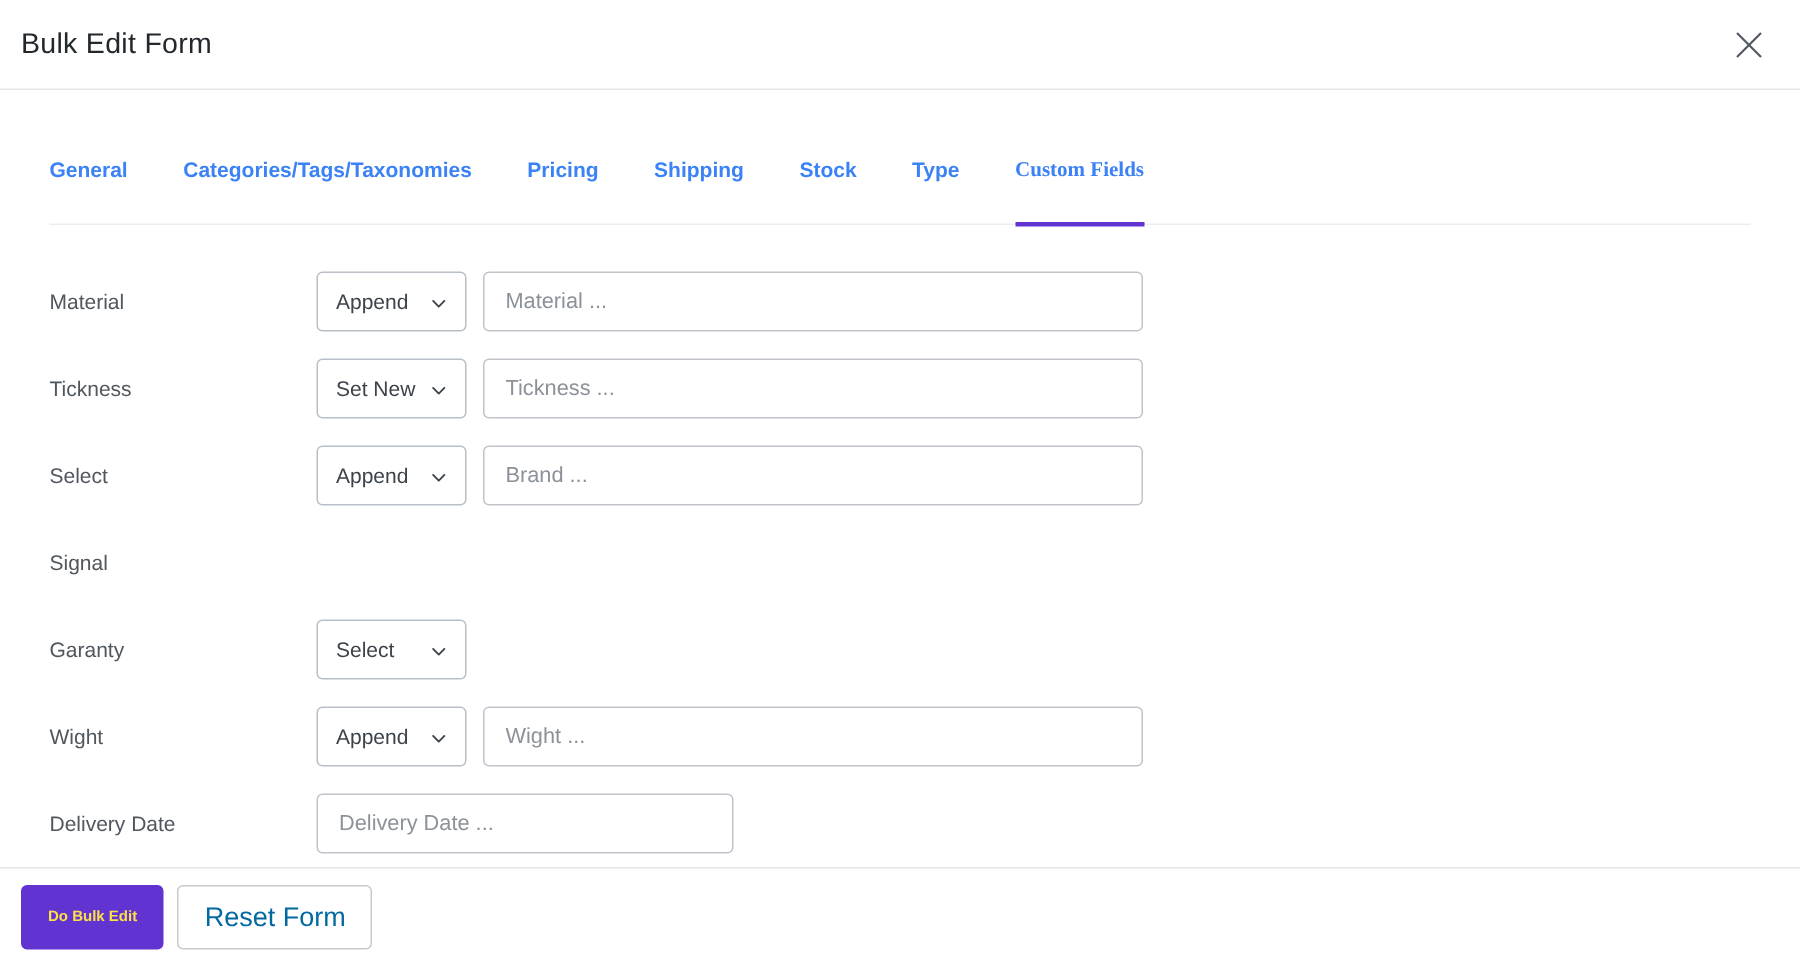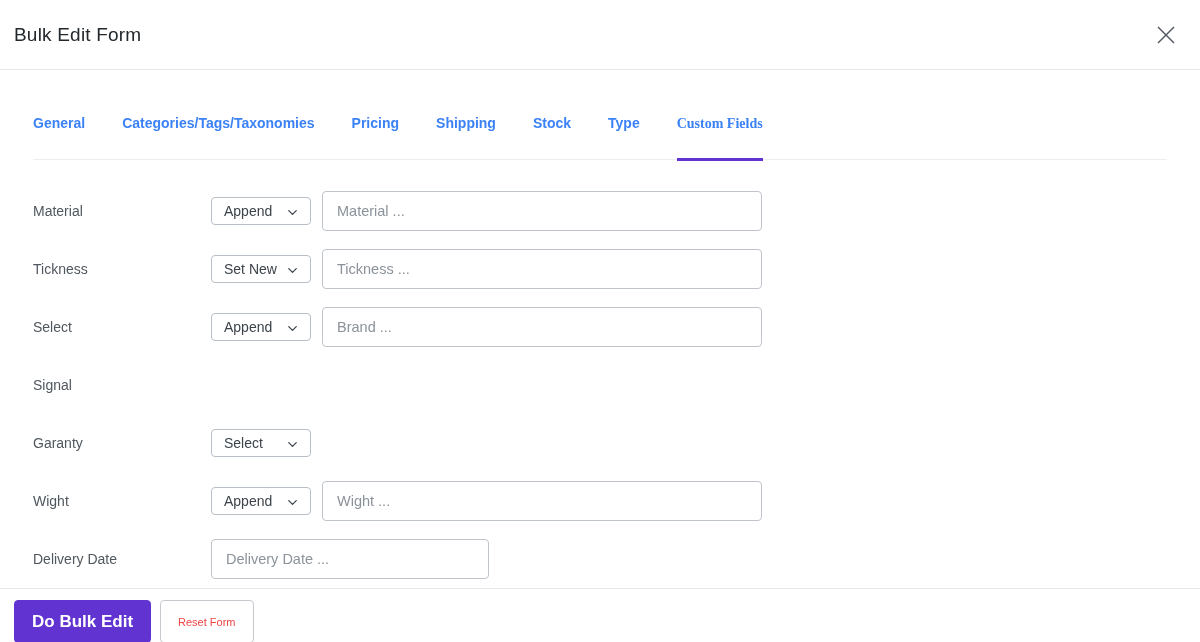--- a/index.html
+++ b/index.html
@@ -1,21 +1,21 @@
 <!DOCTYPE html>
 <html style="--accent: #6133d0;"><head>
 <meta charset="utf-8">
 <style>
   * { margin: 0; padding: 0; box-sizing: border-box; }
   html, body { width: 1200px; height: 642px; background: #fff; overflow: hidden; }
   body { font-family: "Liberation Sans", sans-serif; color: #23282d; }
 
   
   .modal-header {
-    height: 70px;
+    height: 60px;
     display: flex;
     align-items: center;
     justify-content: space-between;
     padding: 0 18px 0 14px;
     border-bottom: 1px solid #e4e6e9;
   }
   .modal-title { font-size: 19px; font-weight: 500; color: #23282d; letter-spacing: .2px; }
   .close-btn {
     background: none; border: none; cursor: pointer;
     width: 32px; height: 32px; display: flex; align-items: center; justify-content: center;
@@ -39,21 +39,21 @@
     line-height: 17px;
     white-space: nowrap;
   }
   .tab.active { border-bottom-color: var(--accent, #6133d0); font-family: Liberation Serif, serif; }
 
   
   .form-area { padding: 22px 0 0 33px; }
   .form-row { display: flex; align-items: center; height: 58px; }
   .field-label { width: 178px; flex: 0 0 178px; font-size: 14px; color: #50575e; }
   .mode-select {
-    width: 100px; height: 28px;
+    width: 100px; height: 40px;
     border: 1px solid #b9bfc6; border-radius: 4px;
     background: #fff;
     display: flex; align-items: center; justify-content: space-between;
     padding: 0 10px 0 12px;
     margin-right: 11px;
     font-size: 14px; color: #3c434a;
     cursor: pointer;
   }
   .mode-select .chev { flex: 0 0 auto; margin-top: 2px; }
   .text-input {
@@ -77,26 +77,26 @@
   .btn {
     font-family: inherit;
     border-radius: 4px;
     cursor: pointer;
     height: 43px;
     padding: 0 17px;
   }
   .btn-primary {
     background: var(--accent, #6133d0);
     border: 1px solid var(--accent, #6133d0);
-    color: #ffffff; font-size: 17px; font-weight: 700;
+    color: #fde047; font-size: 10px; font-weight: 700;
   }
   .btn-secondary {
     background: #fff;
     border: 1px solid #c6c9cd;
-    color: #ef4444; font-size: 11px; font-weight: 400;
+    color: #0369a1; font-size: 18px; font-weight: 400;
   }
 </style>
 </head>
 <body>
 
 <div class="modal-header">
   <div class="modal-title">Bulk Edit Form</div>
   <button class="close-btn" aria-label="Close">
     <svg width="26" height="26" viewBox="0 0 26 26">
       <line x1="5" y1="5" x2="21" y2="21" stroke="#50575e" stroke-width="1.4"></line>

